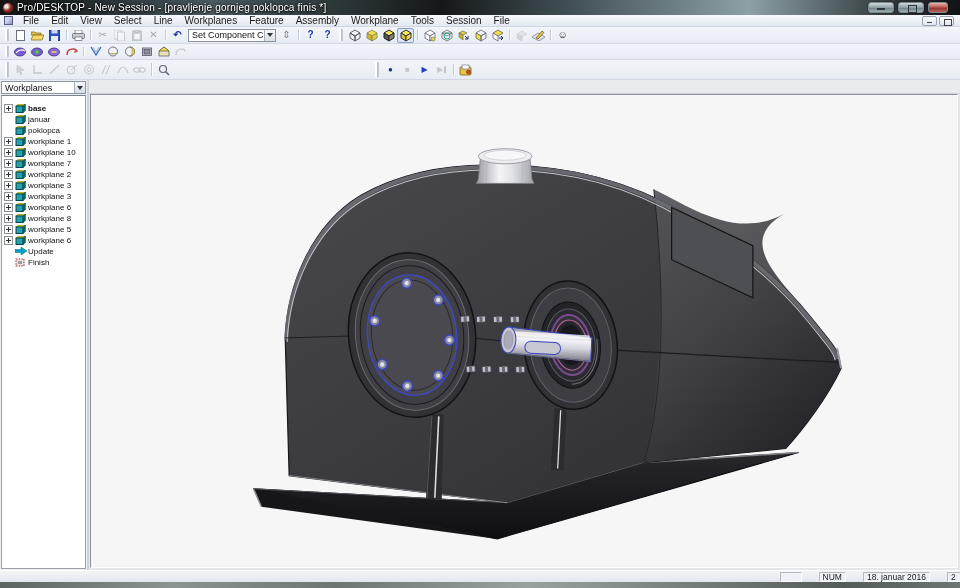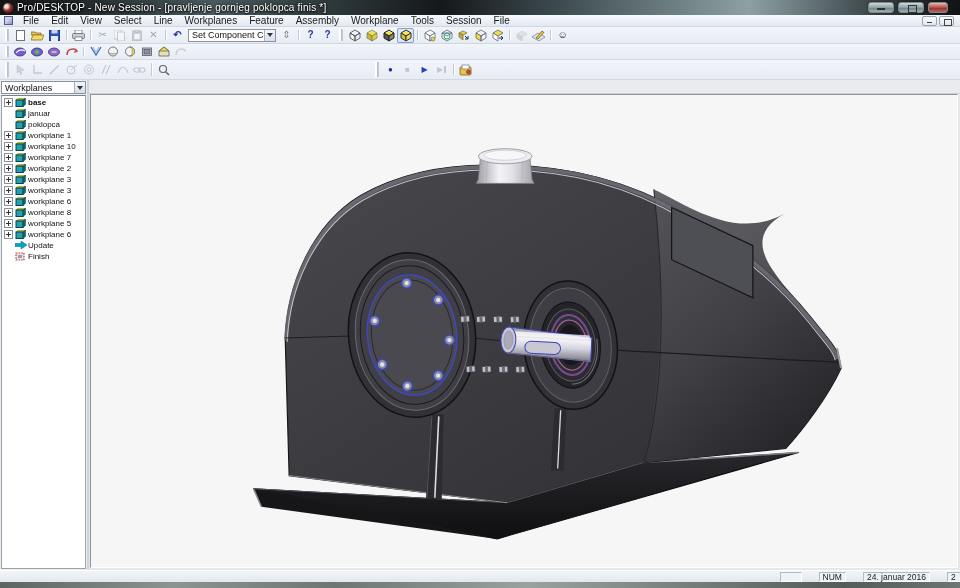--- a/index.html
+++ b/index.html
@@ -67,21 +67,21 @@
   
   .ic { display:block; }
   .ic-new { width:9px; height:11px; background:#fff; border:1px solid #6a7080; }
   .playtool { display:flex; align-items:center; }
 
   
   .workarea { height:490px; display:flex; background:#e4e7ec; position:relative; }
   .left-panel { width:89px; flex:0 0 auto; display:flex; flex-direction:column;
     border-right:2px solid #cfd3da; background:#eceef2; }
   .tree { flex:1; background:#fff; border:1px solid #9aa0ac; border-top-color:#7a8290;
-    margin:0 1px 1px 1px; overflow:hidden; padding-top:1px; }
+    margin:0 1px 1px 1px; overflow:hidden; padding-top:7px; }
   .trow { display:flex; align-items:center; height:11px; font-size:8px; color:#111;
     white-space:nowrap; }
   .texp { width:9px; height:9px; margin-left:2px; flex:0 0 auto; position:relative;
     border:1px solid #8a9098; background:#fff; }
   .texp::before { content:""; position:absolute; left:1px; right:1px; top:3px; height:1px; background:#333; }
   .texp::after  { content:""; position:absolute; top:1px; bottom:1px; left:3px; width:1px; background:#333; }
   .texp.blank { border:none; background:transparent; }
   .texp.blank::before,.texp.blank::after { display:none; }
   .tico { width:11px; height:9px; margin:0 2px 0 2px; flex:0 0 auto; }
   .tlabel { overflow:hidden; }
@@ -762,16 +762,16 @@
           <path d="M421,259 L505,263" stroke="#70707a" stroke-width="1"></path>
         </g>
       </svg>
     </div>
   </div>
 </div>
 
 <div class="statusbar">
   <span class="spanel blankp"></span>
   <span class="spanel">NUM</span>
-  <span class="spanel">24. januar 2016</span>
+  <span class="spanel">18. januar 2016</span>
   <span class="spanel timep">2</span>
 </div>
 <div class="bottomstrip"></div>
 
 </body></html>

